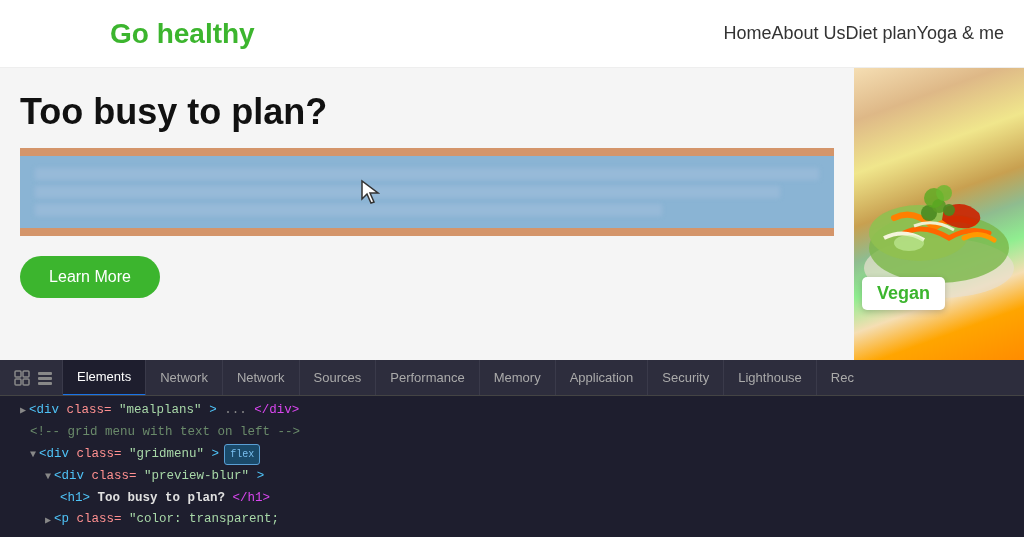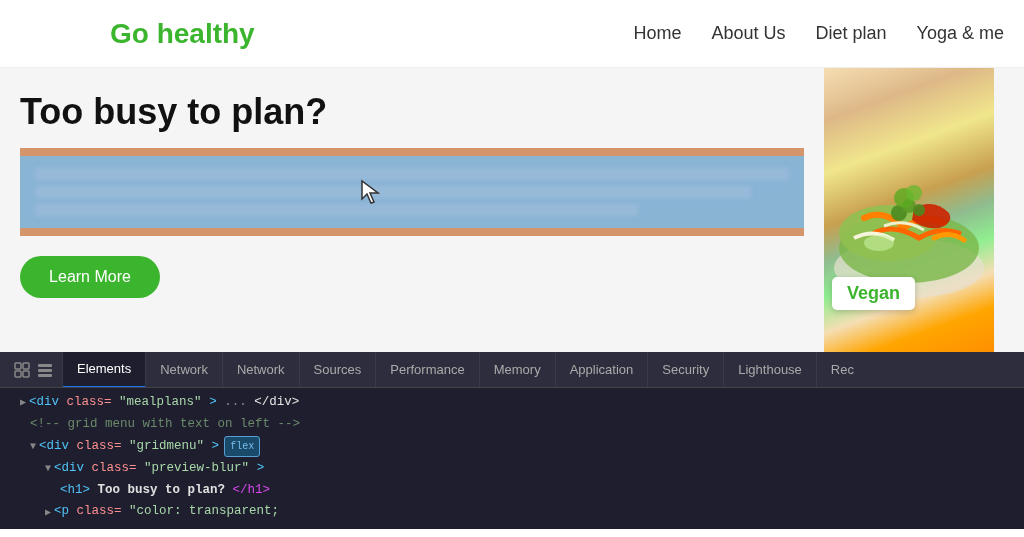--- a/index.html
+++ b/index.html
@@ -3,21 +3,21 @@
   <meta charset="utf-8">
   <style>
     * { margin: 0; padding: 0; box-sizing: border-box; }
     body { font-family: Arial, sans-serif; background: #fff; width: 1024px; height: 537px; overflow: hidden; }
   </style>
 </head>
 <body>
 
 <div style="display:flex; align-items:center; padding:10px 20px; background:#fff; border-bottom:1px solid #eee; height:68px;">
   <div style="font-size:28px; font-weight:bold; color:#3cb52e; margin-right:auto; margin-left:90px;">Go healthy</div>
-  <nav style="display:flex; gap:30px; align-items:center; margin-right:0;">
+  <nav style="display:flex; align-items:center; margin-right:0;">
     <span style="font-size:18px; color:#333; cursor:pointer;">Home</span>
     <span style="font-size:18px; color:#333; cursor:pointer;">About Us</span>
     <span style="font-size:18px; color:#333; cursor:pointer;">Diet plan</span>
     <span style="font-size:18px; color:#333; cursor:pointer;">Yoga &amp; me</span>
   </nav>
 </div>
 
 <div style="display:flex; background:#f5f5f5; position:relative; height:292px; overflow:hidden;">
 
   <div style="flex:1; padding:18px 20px 15px 20px; display:flex; flex-direction:column; justify-content:flex-start; max-width:860px;">
@@ -33,21 +33,21 @@
 
         <svg style="position:absolute; left:340px; top:50%; transform:translateY(-50%);" width="20" height="26" viewBox="0 0 20 26">
           <polygon points="2,2 2,20 7,15 11,24 14,23 10,14 18,14" fill="white" stroke="#333" stroke-width="1.5"></polygon>
         </svg>
       </div>
     </div>
 
     <button style="background:#3cb52e; color:#fff; border:none; border-radius:25px; padding:12px 28px; font-size:16px; cursor:pointer; width:140px; font-weight:500; text-align:center;">Learn More</button>
   </div>
 
-  <div style="width:200px; position:relative; overflow:hidden;">
+  <div style="width:170px; position:relative; overflow:hidden;">
     <div style="width:170px; height:100%; background: linear-gradient(160deg, #f5deb3 0%, #deb887 15%, #f0e68c 30%, #c8a050 45%, #8fbc8f 55%, #90ee90 65%, #f5deb3 75%, #ffa500 85%, #ff8c00 100%); position:relative;">
 
       <svg viewBox="0 0 170 280" width="170" height="280" style="position:absolute; top:0; left:0;">
 
         <ellipse cx="85" cy="200" rx="75" ry="30" fill="#e8e0d0" opacity="0.7"></ellipse>
 
         <ellipse cx="85" cy="180" rx="70" ry="35" fill="#7ab648" opacity="0.8"></ellipse>
         <ellipse cx="65" cy="165" rx="50" ry="28" fill="#90c050" opacity="0.9"></ellipse>
 
         <path d="M40,150 Q60,140 80,160 Q100,145 120,155" stroke="#ff7f00" stroke-width="6" fill="none" stroke-linecap="round"></path>
@@ -69,21 +69,21 @@
         <circle cx="90" cy="125" r="8" fill="#6ab830" opacity="0.8"></circle>
       </svg>
     </div>
 
     <div style="position:absolute; bottom:50px; left:8px; background:#fff; border-radius:5px; padding:6px 15px; font-size:18px; color:#3cb52e; font-weight:bold; box-shadow:0 2px 6px rgba(0,0,0,0.2);">
       <span>Vegan</span>
     </div>
   </div>
 </div>
 
-<div style="background:#1e1e2e; height:177px; width:100%; position:relative; bottom:8px; left:0;">
+<div style="background:#1e1e2e; height:177px; width:100%; position:relative; bottom:0; left:0;">
 
   <div style="display:flex; align-items:center; background:#2d2d3d; height:36px; border-bottom:1px solid #444; padding:0 5px; gap:0; overflow:hidden;">
 
     <div style="padding:0 8px; height:36px; display:flex; align-items:center; gap:5px; border-right:1px solid #3a3a4a;">
       <svg width="18" height="18" viewBox="0 0 18 18" fill="none">
         <rect x="2" y="2" width="6" height="6" rx="1" stroke="#888" stroke-width="1.5"></rect>
         <rect x="10" y="2" width="6" height="6" rx="1" stroke="#888" stroke-width="1.5"></rect>
         <rect x="2" y="10" width="6" height="6" rx="1" stroke="#888" stroke-width="1.5"></rect>
         <rect x="10" y="10" width="6" height="6" rx="1" stroke="#888" stroke-width="1.5"></rect>
       </svg>
@@ -109,21 +109,21 @@
   <div style="padding:4px 10px; font-family:'Courier New', monospace; font-size:12.5px; color:#ccc; line-height:1.75;">
 
     <div style="display:flex; align-items:center; padding-left:10px;">
       <span style="color:#888; font-size:10px; margin-right:3px;">▶</span>
       <span>
         <span style="color:#4fc3f7;">&lt;div</span>
         <span style="color:#ff9090;"> class=</span>
         <span style="color:#a8d8a8;">"mealplans"</span>
         <span style="color:#4fc3f7;">&gt;</span>
         <span style="color:#888;">...</span>
-        <span style="color:#e5e5e5;">&lt;/div&gt;</span>
+        <span style="color:#d946ef;">&lt;/div&gt;</span>
       </span>
     </div>
 
     <div style="display:flex; align-items:flex-start; padding-left:20px;">
       <span style="color:#6a8a6a;">&lt;!-- grid menu with text on left --&gt;</span>
     </div>
 
     <div style="display:flex; align-items:center; padding-left:20px;">
       <span style="color:#888; font-size:10px; margin-right:3px;">▼</span>
       <span>

